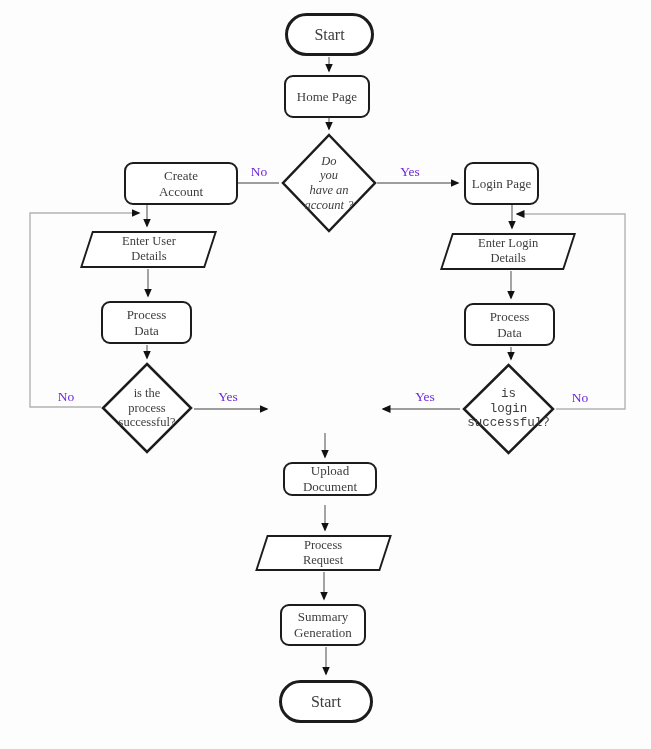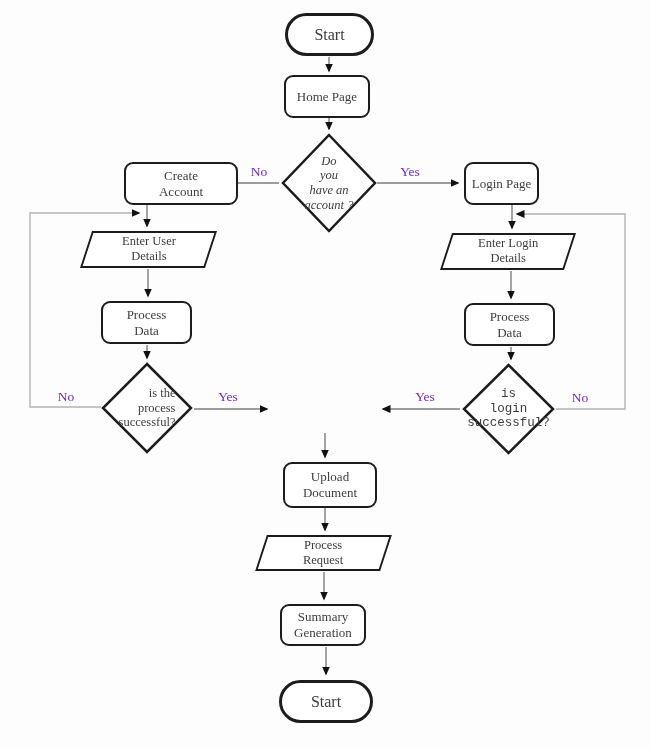--- a/index.html
+++ b/index.html
@@ -121,40 +121,40 @@
   <div class="node process" style="left:101px; top:301px; width:91px; height:43px;">
     <span class="label">Process
 Data</span>
   </div>
 
   <div class="node process" style="left:464px; top:303px; width:91px; height:43px;">
     <span class="label">Process
 Data</span>
   </div>
 
-  <div class="node decision" style="left:101px; top:362px; width:92px; height:92px;text-align:right;">
+  <div class="node decision" style="left:101px; top:362px; width:92px; height:92px;">
     <svg width="92" height="92">
       <polygon points="46,2 90,46 46,90 2,46" fill="#ffffff" stroke="#1c1c1c" stroke-width="2.5"></polygon>
     </svg>
     <span class="label">is the
 process
 successful?</span>
   </div>
 
   <div class="node decision" style="left:462px; top:363px; width:93px; height:92px;font-family:Liberation Mono, monospace;">
     <svg width="93" height="92">
       <polygon points="46.5,2 91,46 46.5,90 2,46" fill="#ffffff" stroke="#1c1c1c" stroke-width="2.5"></polygon>
     </svg>
     <span class="label">is
 login
 successful?</span>
   </div>
 
 
-  <div class="node process" style="left:283px; top:462px; width:94px; height:46px;">
+  <div class="node process" style="left:283px; top:462px; width:94px; height:34px;">
     <span class="label">Upload
 Document</span>
   </div>
 
   <div class="node io" style="left:261px; top:535px; width:125px; height:36px;">
     <span class="label">Process
 Request</span>
   </div>
 
   <div class="node process" style="left:280px; top:604px; width:86px; height:42px;">

